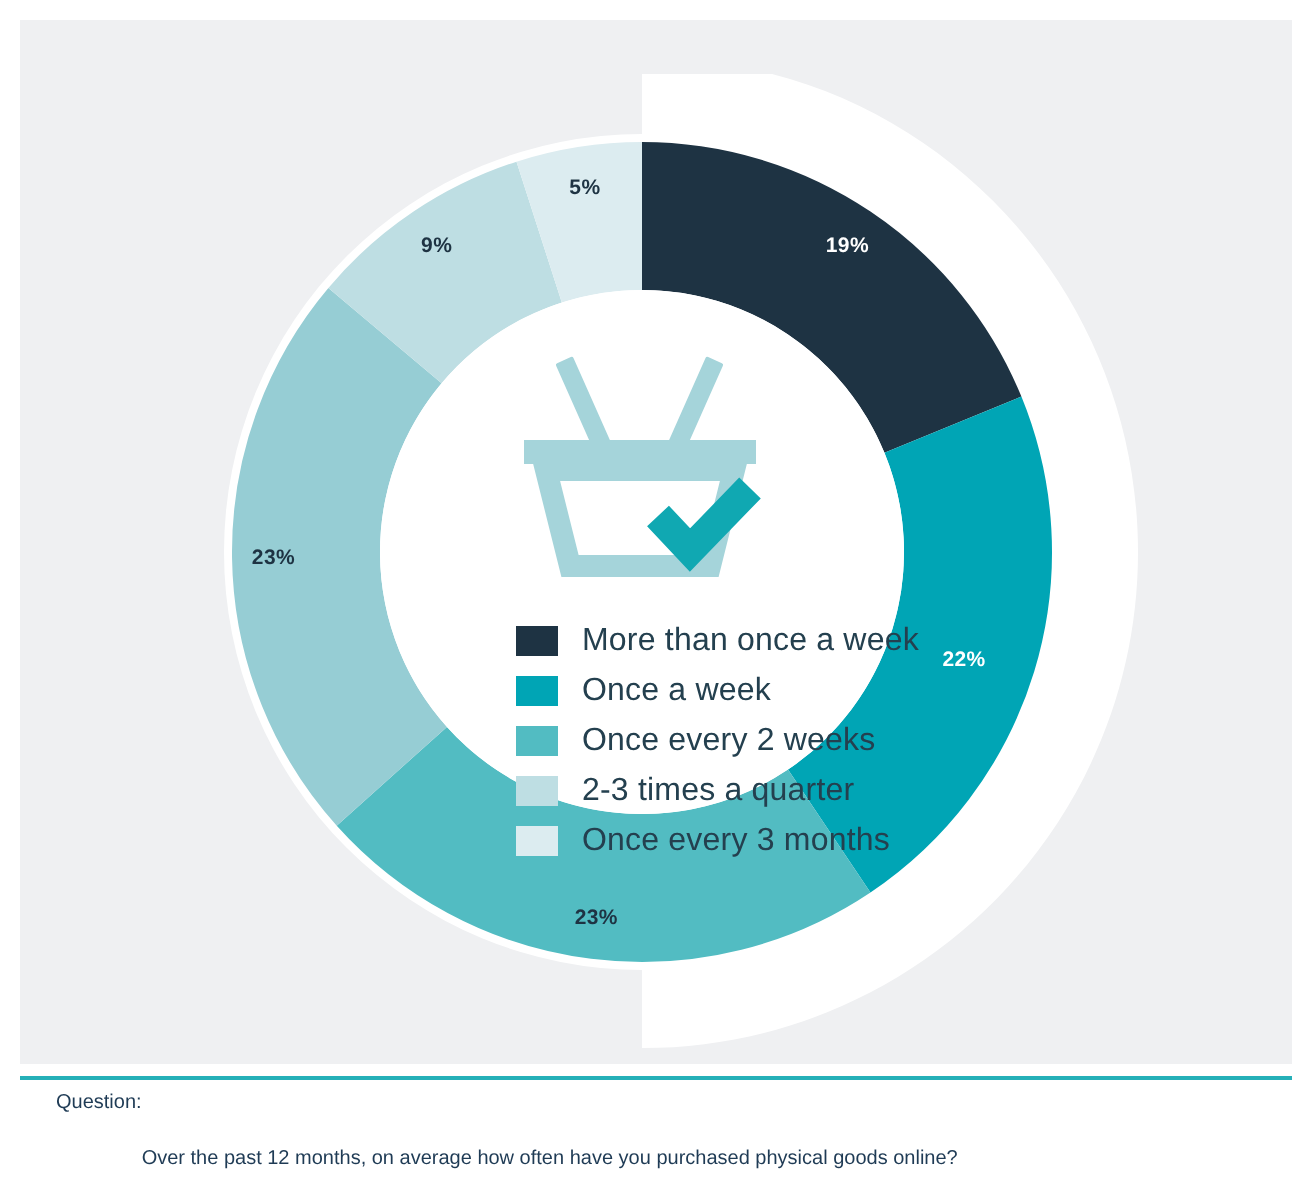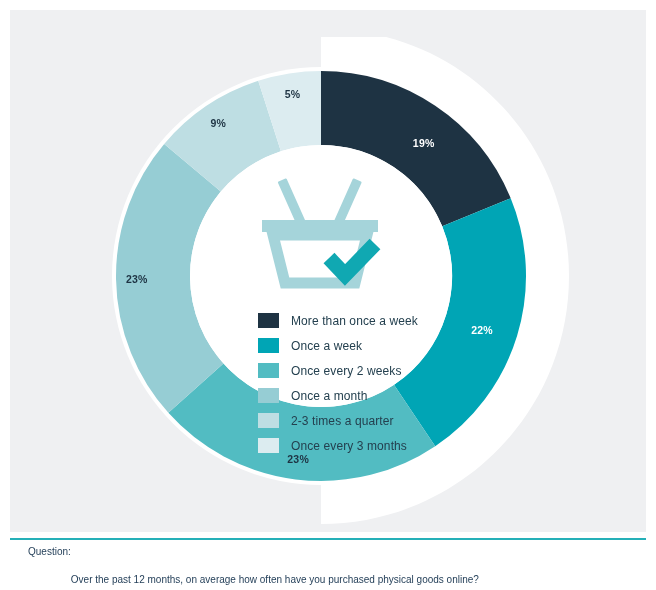--- a/index.html
+++ b/index.html
@@ -80,21 +80,21 @@
     align-items: center;
     height: 25px;
   }
   .legend-swatch {
     width: 21px;
     height: 15px;
     flex: 0 0 21px;
     margin-right: 12px;
   }
   .legend-text {
-    font-size: 12px;
+    font-size: 16px;
     color: #24404f;
     letter-spacing: .1px;
     white-space: nowrap;
   }
 
   
   #footer-rule {
     position: absolute;
     left: 10px;
     top: 538px;
@@ -157,21 +157,21 @@
           <path d="M 404.60718158883196 405.50518110448604 A 168 168 0 0 1 185.91882978638938 378.1548075563137" fill="none" stroke="#52bcc2" stroke-width="74"></path>
           <path d="M 185.91882978638938 378.1548075563137 A 168 168 0 0 1 182.49133469545933 157.78945087633304" fill="none" stroke="#96cdd4" stroke-width="74"></path>
           <path d="M 182.49133469545933 157.78945087633304 A 168 168 0 0 1 259.58238122923524 106.06179793450127" fill="none" stroke="#bedee3" stroke-width="74"></path>
           <path d="M 259.58238122923524 106.06179793450127 A 168 168 0 0 1 311.0000000000001 98" fill="none" stroke="#dcecf0" stroke-width="74"></path>
         </g>
 
       <circle cx="311" cy="266" r="131" fill="#ffffff"></circle>
     </svg>
 
     <div id="pct-labels">
-        <div class="pct-label pct-on-dark" style="left: 413.678px; top: 112.976px; color: rgb(255, 255, 255); margin-top: 20px;">19%</div>
+        <div class="pct-label pct-on-dark" style="left: 413.678px; top: 112.976px; color: rgb(255, 255, 255);">19%</div>
         <div class="pct-label pct-on-dark" style="left: 472px; top: 319.665px; color: rgb(255, 255, 255);">22%</div>
         <div class="pct-label pct-on-light" style="left: 288.131px; top: 448.855px; color: rgb(30, 51, 67);">23%</div>
         <div class="pct-label pct-on-light" style="left: 126.742px; top: 268.866px; color: rgb(30, 51, 67);">23%</div>
         <div class="pct-label pct-on-light" style="left: 208.322px; top: 112.976px; color: rgb(30, 51, 67);">9%</div>
         <div class="pct-label pct-on-light" style="left: 282.455px; top: 83.9442px; color: rgb(30, 51, 67);">5%</div>
       </div>
 
     <svg id="basket-icon" viewBox="0 0 138 118">
 
       <rect x="36" y="6" width="9.5" height="48" rx="1" fill="#a5d4da" transform="rotate(-24 40.75 30)"></rect>
@@ -191,24 +191,20 @@
         </div>
         <div class="legend-row">
           <span class="legend-swatch" style="background: rgb(0, 165, 181);"></span>
           <span class="legend-text">Once a week</span>
         </div>
         <div class="legend-row">
           <span class="legend-swatch" style="background: rgb(82, 188, 194);"></span>
           <span class="legend-text">Once every 2 weeks</span>
         </div>
         <div class="legend-row">
-          <span class="legend-swatch" style="background: rgb(150, 205, 212);"></span>
-          <span class="legend-text">Once a month</span>
-        </div>
-        <div class="legend-row">
           <span class="legend-swatch" style="background: rgb(190, 222, 227);"></span>
           <span class="legend-text">2-3 times a quarter</span>
         </div>
         <div class="legend-row">
           <span class="legend-swatch" style="background: rgb(220, 236, 240);"></span>
           <span class="legend-text">Once every 3 months</span>
         </div>
       </div>
 
   </div>

